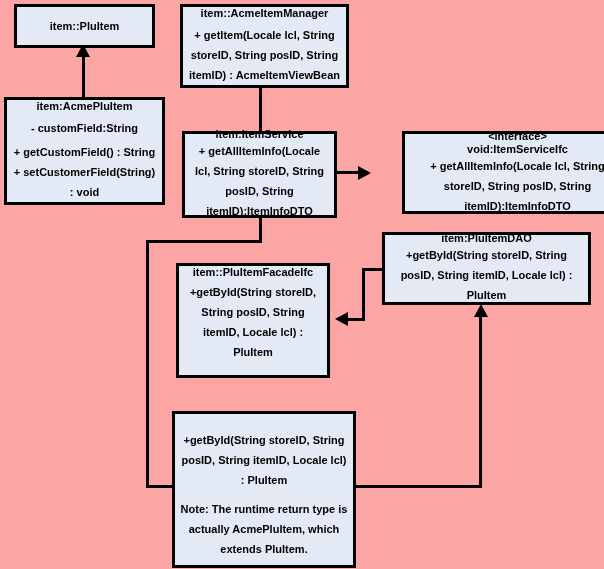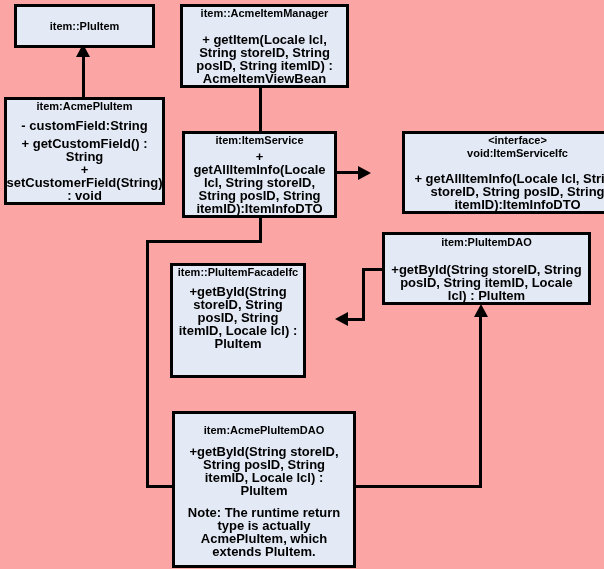--- a/index.html
+++ b/index.html
@@ -29,23 +29,23 @@
     font-weight: bold;
     z-index: 3;
   }
   .cls-name {
     font-size: 11px;
     font-weight: bold;
     line-height: 13px;
     white-space: pre-line;
   }
   .cls-members {
-    font-size: 13px;
+    font-size: 11px;
     font-weight: bold;
-    line-height: 13px;
+    line-height: 20px;
     white-space: pre-line;
     padding: 0 5px;
   }
   .gap-sm { height: 11px; }
   .gap-md { height: 14px; }
   .gap-lg { height: 16px; }
 
   
   .line-h, .line-v {
     position: absolute;
@@ -138,30 +138,29 @@
     <div class="gap-md"></div>
     <div class="cls-members">+ getAllItemInfo(Locale lcl, String storeID, String posID, String itemID):ItemInfoDTO</div>
   </div>
 
   <div class="uml-box" style="left:382px; top:232px; width:209px; height:73px;">
     <div class="cls-name">item:PluItemDAO</div>
     <div class="gap-md"></div>
     <div class="cls-members">+getById(String storeID, String posID, String itemID, Locale lcl) : PluItem</div>
   </div>
 
-  <div class="uml-box" style="left:170px; top:263px; width:136px; height:115px;">
+  <div class="uml-box" style="left:176px; top:263px; width:154px; height:115px;">
     <div class="cls-name">item::PluItemFacadeIfc</div>
     <div class="gap-sm"></div>
     <div class="cls-members">+getById(String storeID, String posID, String itemID, Locale lcl) : PluItem</div>
     <div style="height:44px;"></div>
   </div>
 
   <div class="uml-box" style="left:172px; top:411px; width:184px; height:157px;">
     <div class="gap-lg"></div>
-    <div class="cls-name">item:AcmePluItemDAO</div>
     <div class="gap-md"></div>
     <div class="cls-members">+getById(String storeID, String posID, String itemID, Locale lcl) : PluItem</div>
     <div class="gap-lg"></div>
     <div class="cls-members">Note: The runtime return type is actually AcmePluItem, which extends PluItem.</div>
     <div class="gap-sm"></div>
   </div>
 
 </div>
 
 </body></html>

